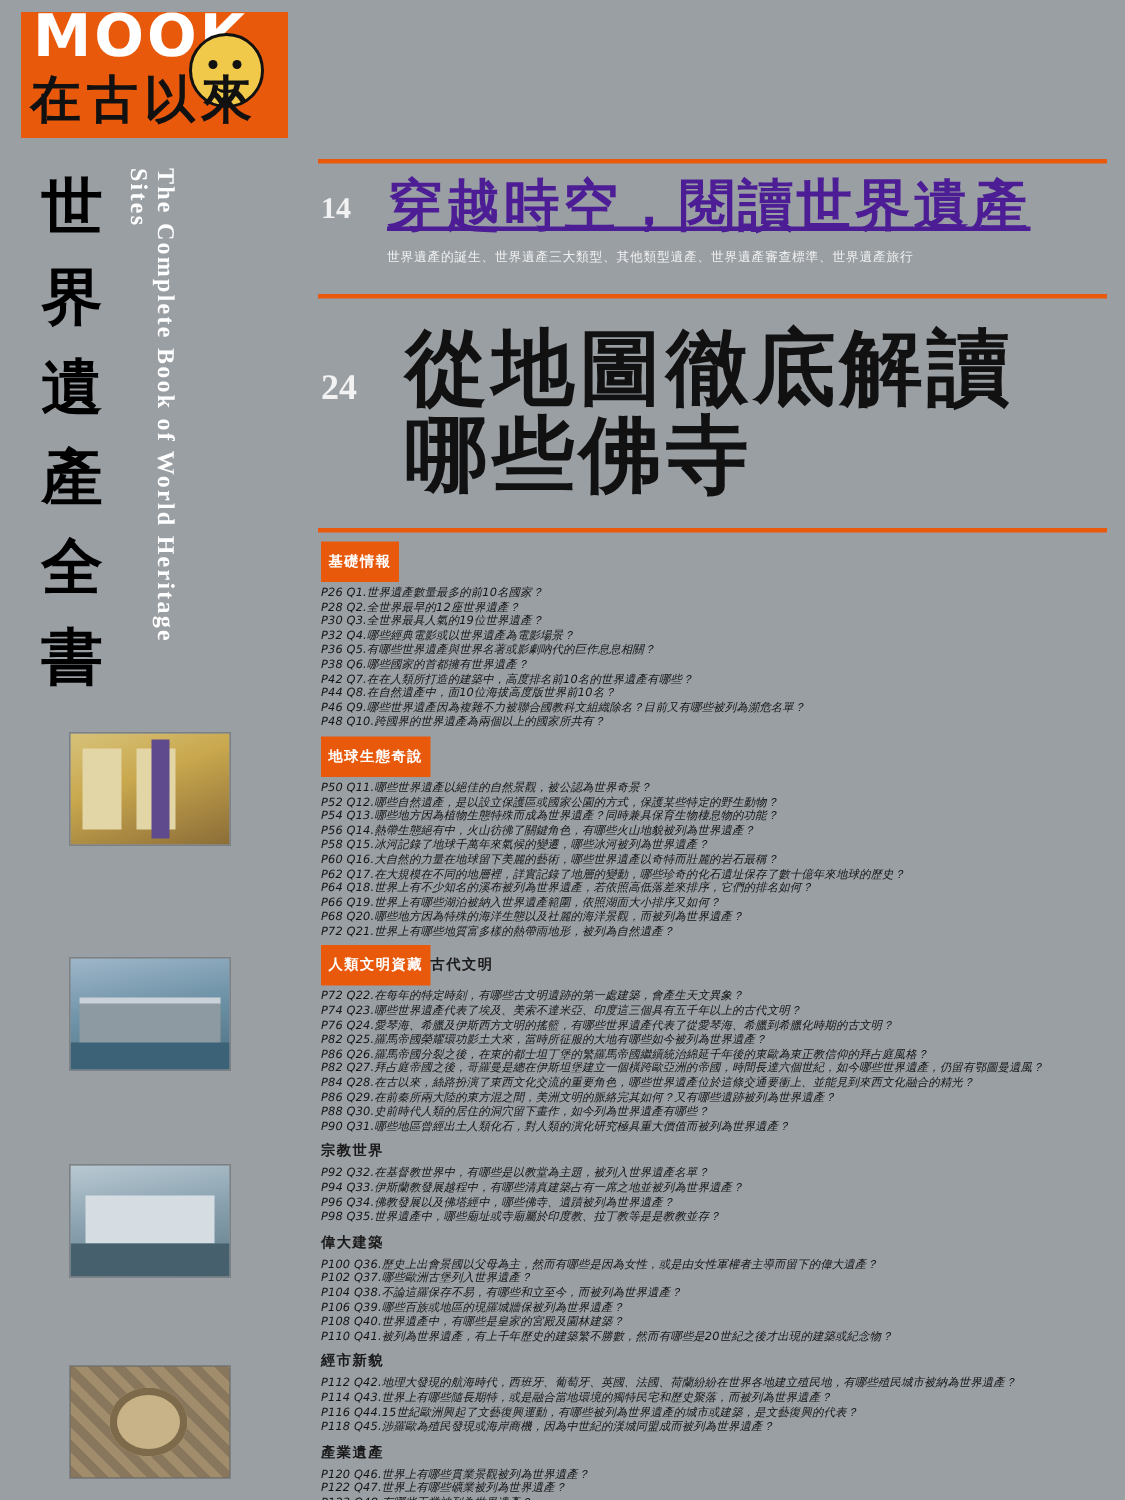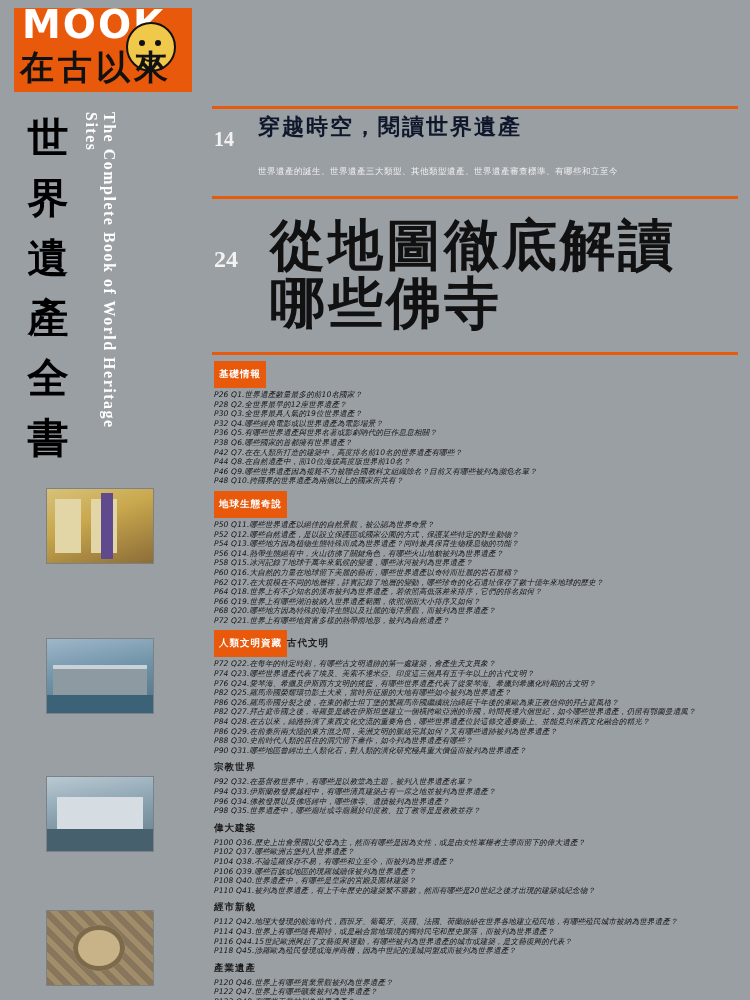--- a/index.html
+++ b/index.html
@@ -87,21 +87,21 @@
   #rule2{top:196px;}
   #rule3{top:352px;}
   .num{
     position:absolute;left:14px;color:#f2f2f2;font-weight:bold;
     font-family:"Liberation Serif","DejaVu Serif",serif;
   }
   #num1{top:128px;font-size:20px;}
   #num2{top:246px;font-size:24px;}
   #headline1{
     position:absolute;left:58px;top:112px;width:470px;
-    color:#0f172a;font-weight:bold;font-size:22px;letter-spacing:2px;
+    color:#4c1d95;font-weight:bold;font-size:37px;letter-spacing:2px;text-decoration:underline;
   }
   #sub1{
     position:absolute;left:58px;top:166px;width:470px;
     color:#f0f0f0;font-size:8.5px;letter-spacing:.5px;
   }
   #headline2{
     position:absolute;left:58px;top:216px;width:480px;
     color:#111;font-weight:bold;font-size:55px;line-height:58px;letter-spacing:3px;margin-left:12px;
   }
   
@@ -133,21 +133,21 @@
   <div class="photo" id="photo3"></div>
   <div class="photo" id="photo4"></div>
 </div>
 
 <div id="right-col">
 
   <div class="rule" id="rule1"></div>
 
   <div class="num" id="num1">14</div>
   <div id="headline1">穿越時空，閱讀世界遺產</div>
-  <div id="sub1">世界遺產的誕生、世界遺產三大類型、其他類型遺產、世界遺產審查標準、有哪些和立至今</div>
+  <div id="sub1">世界遺產的誕生、世界遺產三大類型、其他類型遺產、世界遺產審查標準、世界遺產旅行</div>
 
   <div class="rule" id="rule2"></div>
 
   <div class="num" id="num2">24</div>
   <div id="headline2">
     <div>從地圖徹底解讀</div>
     <div>哪些佛寺</div>
   </div>
 
   <div class="rule" id="rule3"></div>

